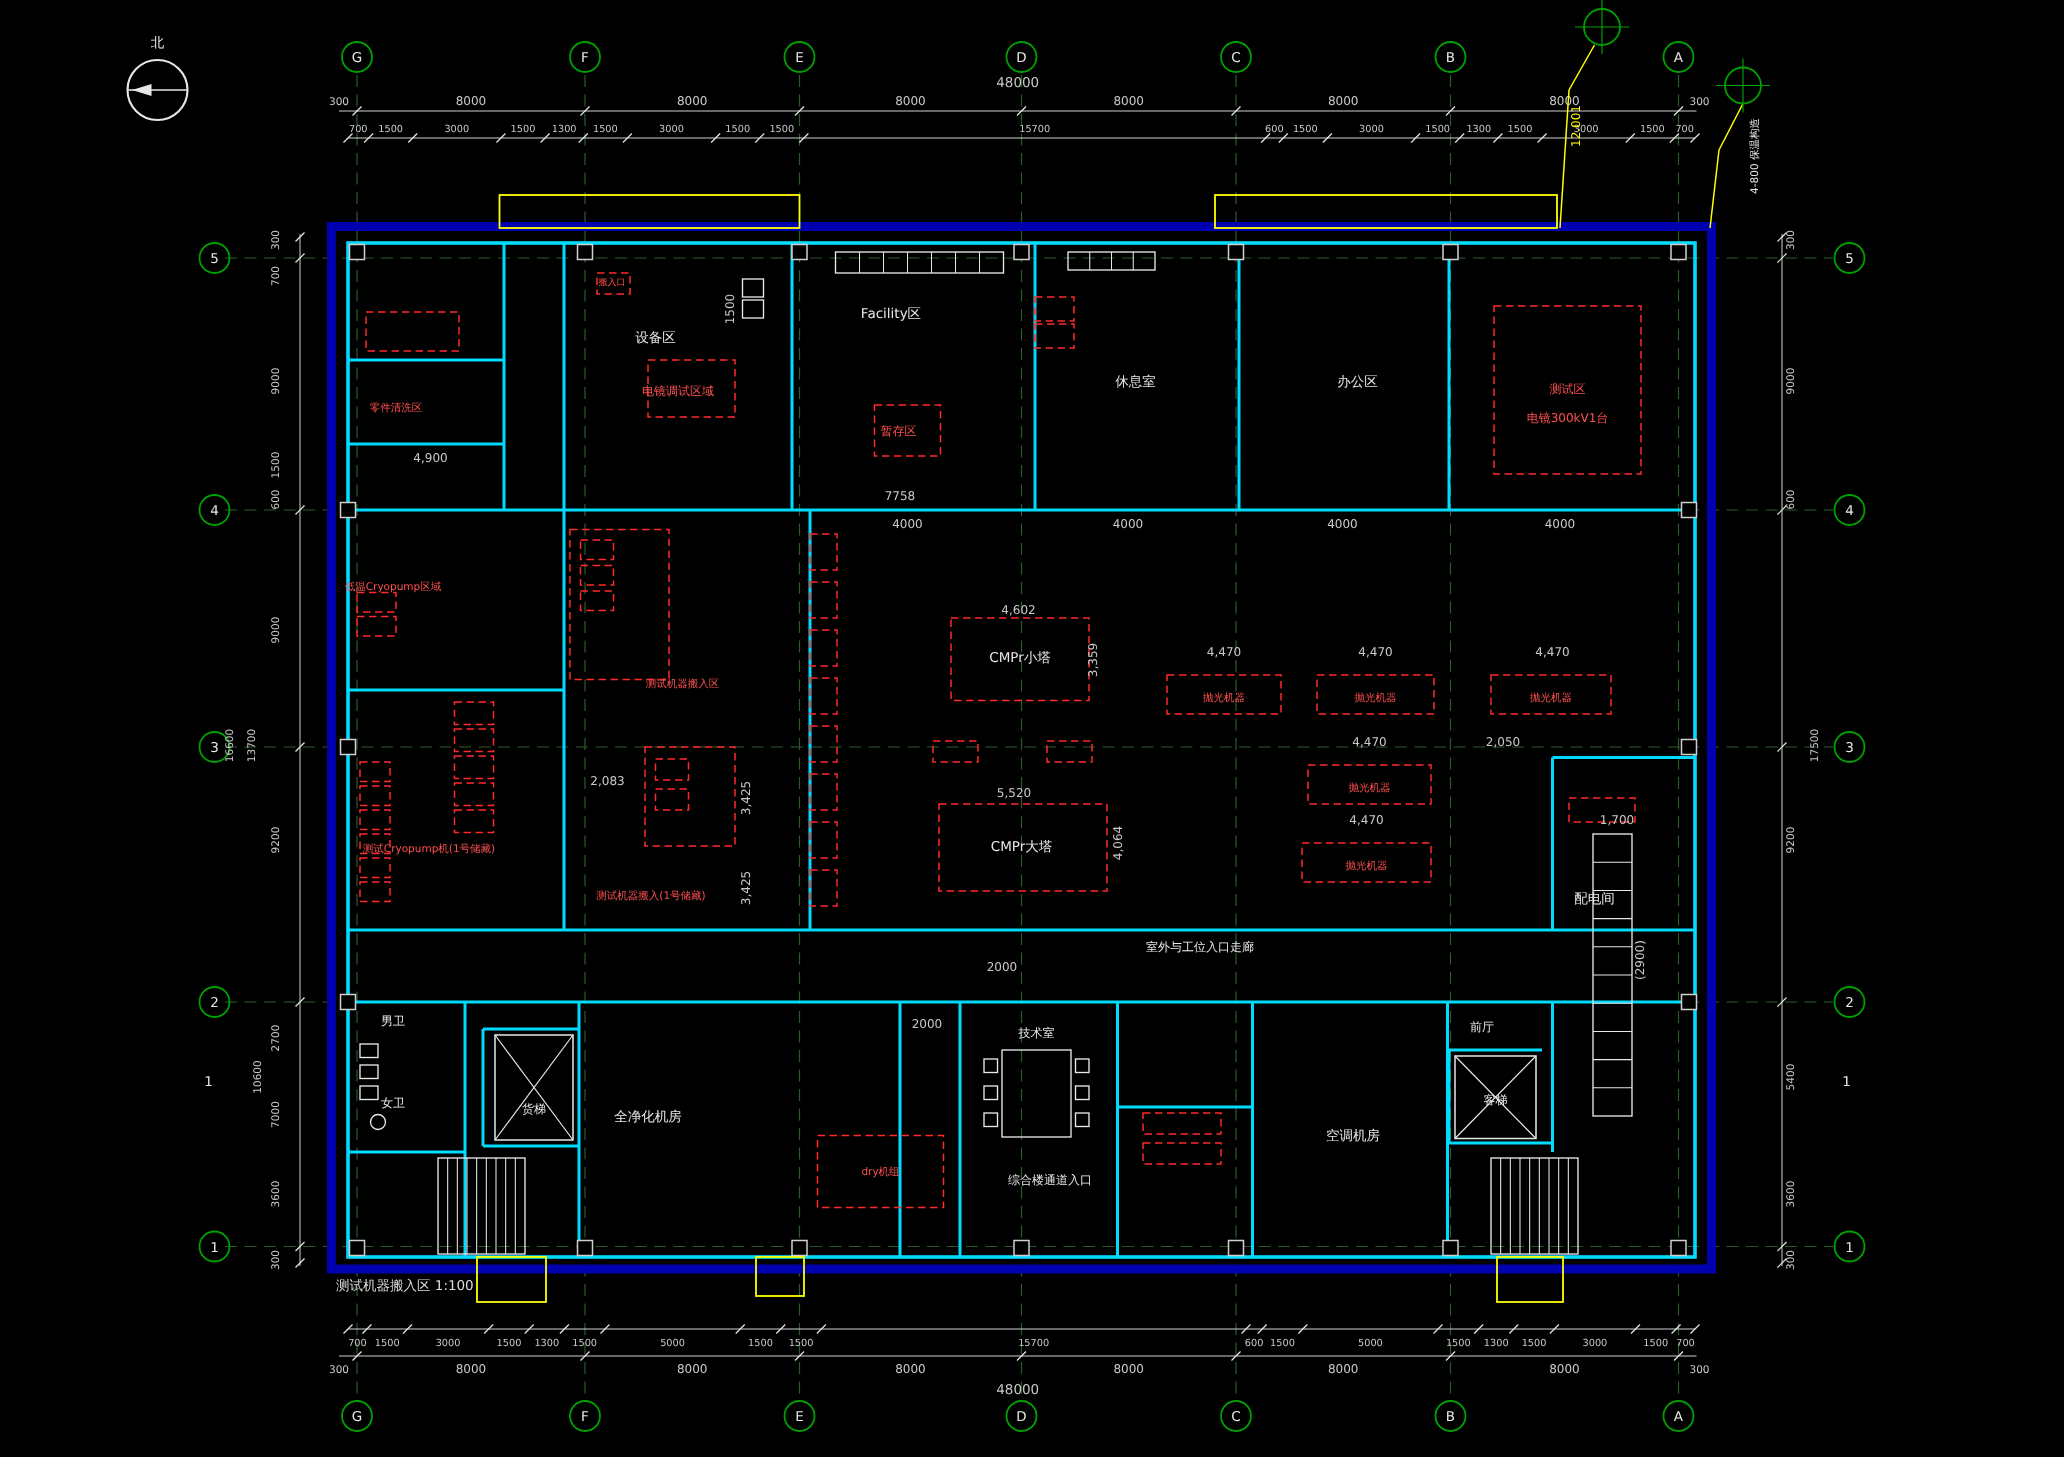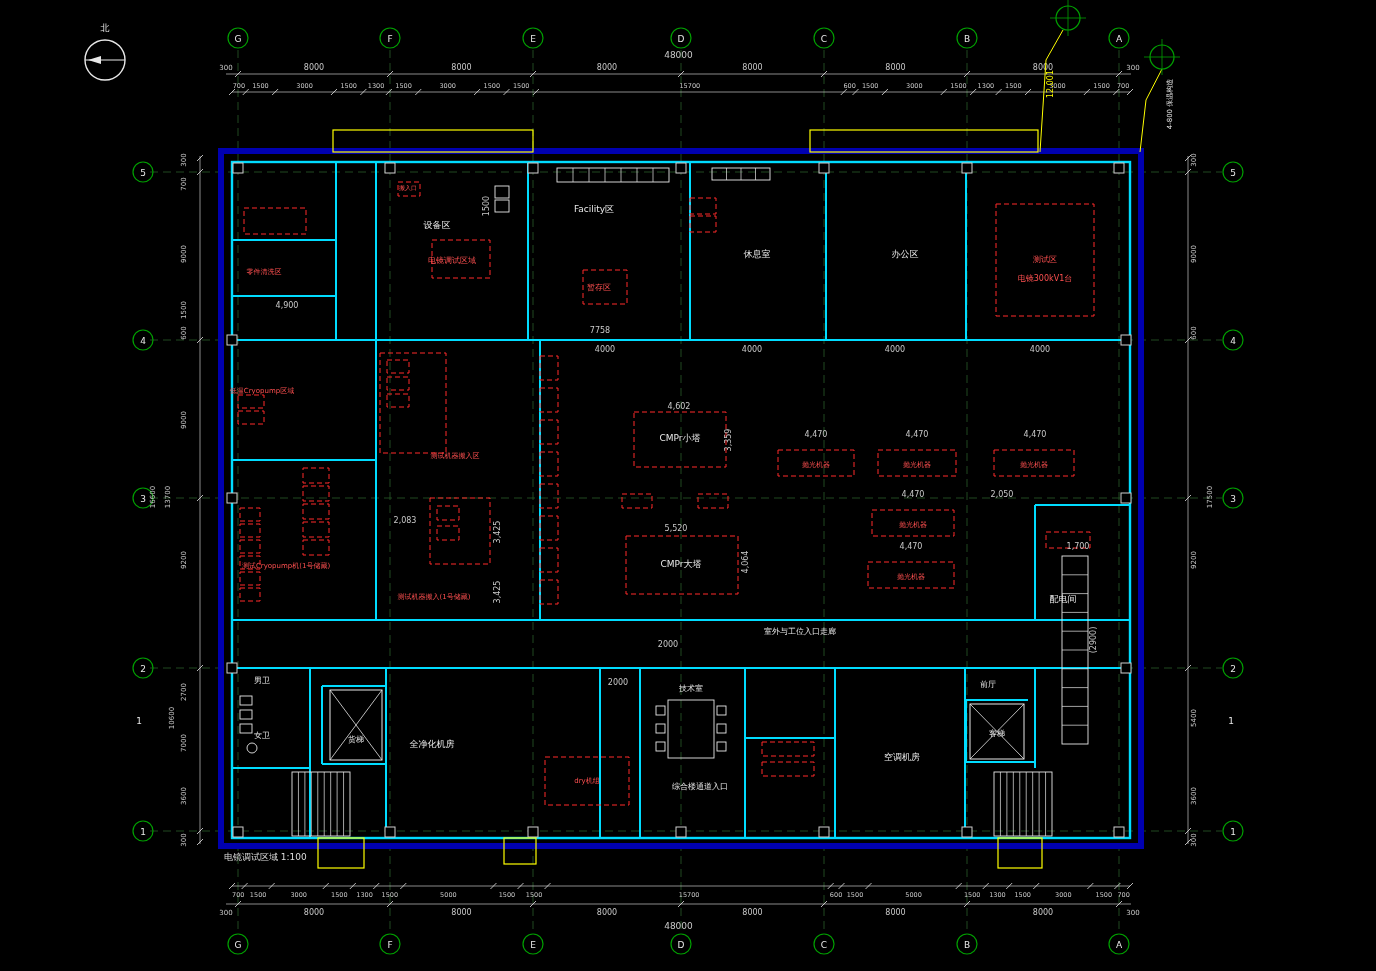--- a/index.html
+++ b/index.html
@@ -490,14 +490,14 @@
         <circle cx="1162" cy="57" r="12" stroke="#00a000" stroke-width="1.2" fill="none"></circle>
         <line x1="1144" y1="57" x2="1180" y2="57" stroke="#00a000" stroke-width="0.8"></line>
         <line x1="1162" y1="39" x2="1162" y2="75" stroke="#00a000" stroke-width="0.8"></line>
       </g>
       <g>
         <circle cx="105" cy="60" r="20" stroke="#e8e8e8" stroke-width="1.4" fill="none"></circle>
         <line x1="85" y1="60" x2="125" y2="60" stroke="#e8e8e8" stroke-width="1"></line>
         <path d="M 88 60 L 101 56 L 101 64 Z" fill="#e8e8e8"></path>
       </g>
     </svg>
-  <span class="title-overlay">电镜调试区域 1:100</span>
+  <span class="title-overlay">测试机器搬入区 1:100</span>
 </div>
 
 </body></html>

